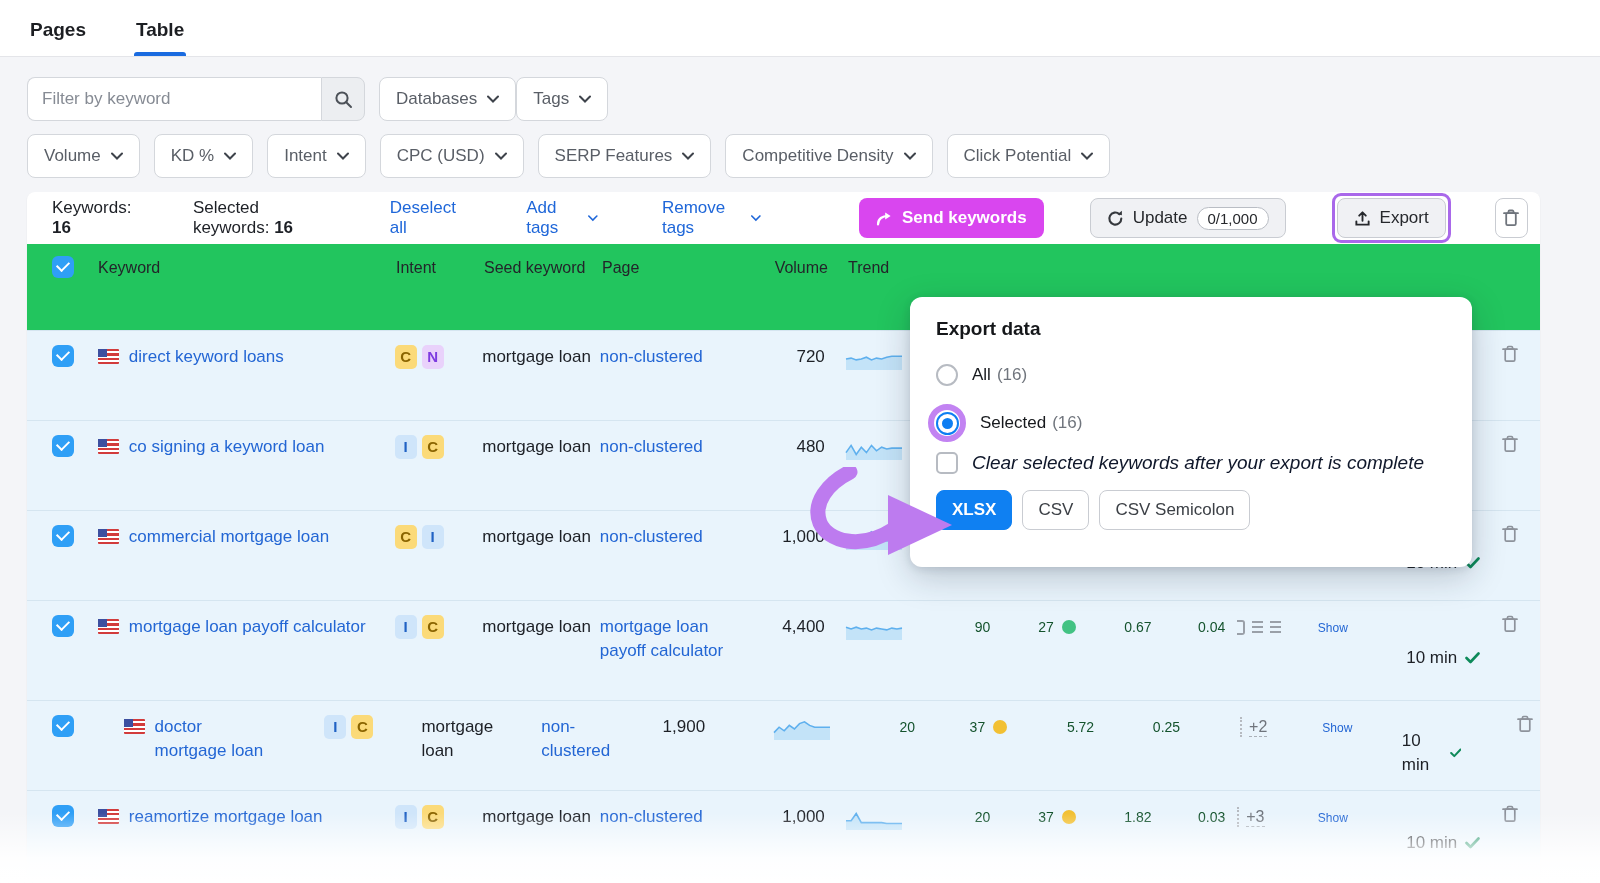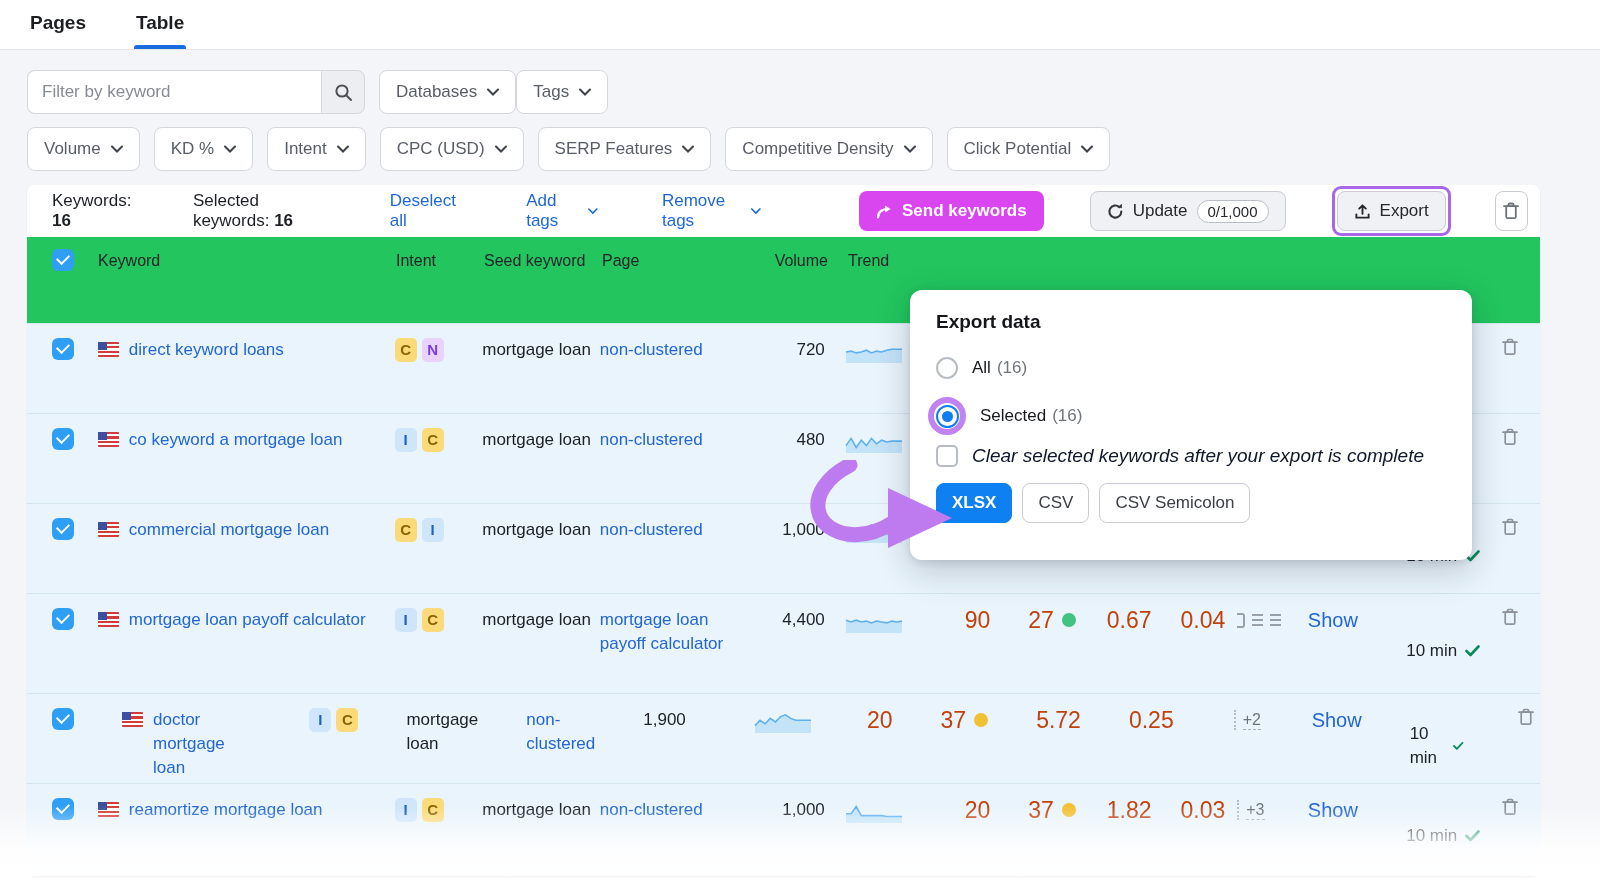--- a/index.html
+++ b/index.html
@@ -1,20 +1,20 @@
 <!DOCTYPE html>
 <html><head>
 <meta charset="utf-8">
 <style>
   * { margin:0; padding:0; box-sizing:border-box; }
   html,body { width:1600px; height:883px; overflow:hidden; background:#fff;
     font-family:"Liberation Sans", sans-serif; color:#1d2026; }
 
   
-  .tabbar { height:50px; background:#fff; border-bottom:1px solid #e4e5e9;
+  .tabbar { height:57px; background:#fff; border-bottom:1px solid #e4e5e9;
     display:flex; align-items:flex-end; padding-left:28px; gap:46px; position:relative; }
   .tab { font-size:19px; font-weight:700; color:#1c1e22; padding:14px 2px 15px; position:relative; cursor:pointer; }
   .tab .underline { position:absolute; left:0; right:0; bottom:0; height:4px; border-radius:3px 3px 0 0; background:#1a6be0; display:none; }
   .tab.active .underline { display:block; }
 
   
   .page-body { background:#f4f5f8; height:826px; position:relative; padding:20px 27px 0; }
   .filter-row { display:flex; gap:14px; margin-bottom:13px; }
   .search-group { display:flex; width:338px; height:44px; }
   .search-input { flex:1; border:1px solid #d4d7dc; border-right:none; border-radius:8px 0 0 8px;
@@ -69,31 +69,31 @@
     background:repeating-linear-gradient(#d23b3b 0 2.2px, #fff 2.2px 4.3px); border-radius:1px; }
   .flag::before { content:""; position:absolute; left:0; top:0; width:9px; height:8px; background:#3c4fa0; }
 
   a.blue-link { color:#2366d4; text-decoration:none; cursor:pointer; }
   .kw-link { font-size:17px; }
   .ibadge { width:22px; height:24px; border-radius:5px; font-size:15px; font-weight:700;
     display:inline-flex; align-items:center; justify-content:center; }
   .seed-txt { font-size:17px; color:#1d2026; }
   .page-link { font-size:17px; line-height:24px; display:inline-block; }
   .vol-txt { font-size:17px; color:#1d2026; }
-  .num { font-size:23px; color:#c2410c; }
+  .num { font-size:14px; color:#14532d; }
   .kd-dot { width:14px; height:14px; border-radius:50%; display:inline-block; }
 
   .serp-bracket { width:8px; height:15px; border:2px solid #9aa0a8; border-left:none;
     border-radius:0 3px 3px 0; display:inline-block; }
   .serp-list { display:inline-flex; flex-direction:column; gap:2.5px; }
   .serp-list i { width:11px; height:2.5px; background:#9aa0a8; display:block; }
   .serp-dots { height:20px; border-left:2px dotted #b6bac0; display:inline-block; }
   .serp-more { font-size:16px; color:#6f747c; border-bottom:1.5px dashed #aab0b8; line-height:19px; cursor:pointer; text-decoration:none; }
 
-  .show-link { font-size:20px; }
+  .show-link { font-size:12px; }
   .upd-txt { font-size:17px; color:#1d2026; }
 
   .trash { cursor:pointer; display:inline-flex; }
 
   
   .dialog { position:absolute; left:910px; top:240px; width:562px; height:270px; background:#fff;
     border-radius:12px; box-shadow:0 10px 34px rgba(25,31,49,.22), 0 2px 8px rgba(25,31,49,.12);
     z-index:50; padding:21px 26px 0; }
   .dlg-title { font-size:19px; font-weight:700; color:#15171a; margin-bottom:16px; }
   .dlg-opt { display:flex; align-items:center; gap:14px; margin-bottom:10px; height:38px; cursor:pointer; }
@@ -298,21 +298,21 @@
                 <path d="M5.5 4 V2.6 A1.1 1.1 0 0 1 6.6 1.5 H9.4 A1.1 1.1 0 0 1 10.5 2.6 V4" stroke="#8d929b" stroke-width="1.7" fill="none"></path>
                 <rect x="3.2" y="4.2" width="9.6" height="12" rx="1.4" stroke="#8d929b" stroke-width="1.7" fill="none"></rect>
               </svg>
             </span>
           </div>
         </div>
         <div class="trow" style="min-height: 90px;">
           <div class="cell col-sel"><span class="cbx"></span></div>
           <div class="cell col-kw">
             <span class="flag"></span>
-            <a class="blue-link kw-link">co keyword a mortgage loan</a>
+            <a class="blue-link kw-link">co signing a keyword loan</a>
           </div>
           <div class="cell col-intent">
             <span class="ibadge" style="background: rgb(207, 229, 250); color: rgb(32, 98, 196);">I</span>
             <span class="ibadge" style="background: rgb(251, 218, 121); color: rgb(138, 100, 0);">C</span>
           </div>
           <div class="cell col-seed"><span class="seed-txt">mortgage loan</span></div>
           <div class="cell col-page"><a class="blue-link page-link">non-clustered</a></div>
           <div class="cell col-volume"><span class="vol-txt">480</span></div>
           <div class="cell col-trend"><svg width="58" height="26" viewBox="0 0 58 26">
               <polygon points="1.0,17.6 6.1,10.4 11.2,19.4 16.3,12.2 21.4,17.6 26.5,10.4 31.5,15.8 36.6,12.2 41.7,14.0 46.8,13.1 51.9,13.1 57.0,13.1 57,25 1,25" fill="#c3e3f8"></polygon>

